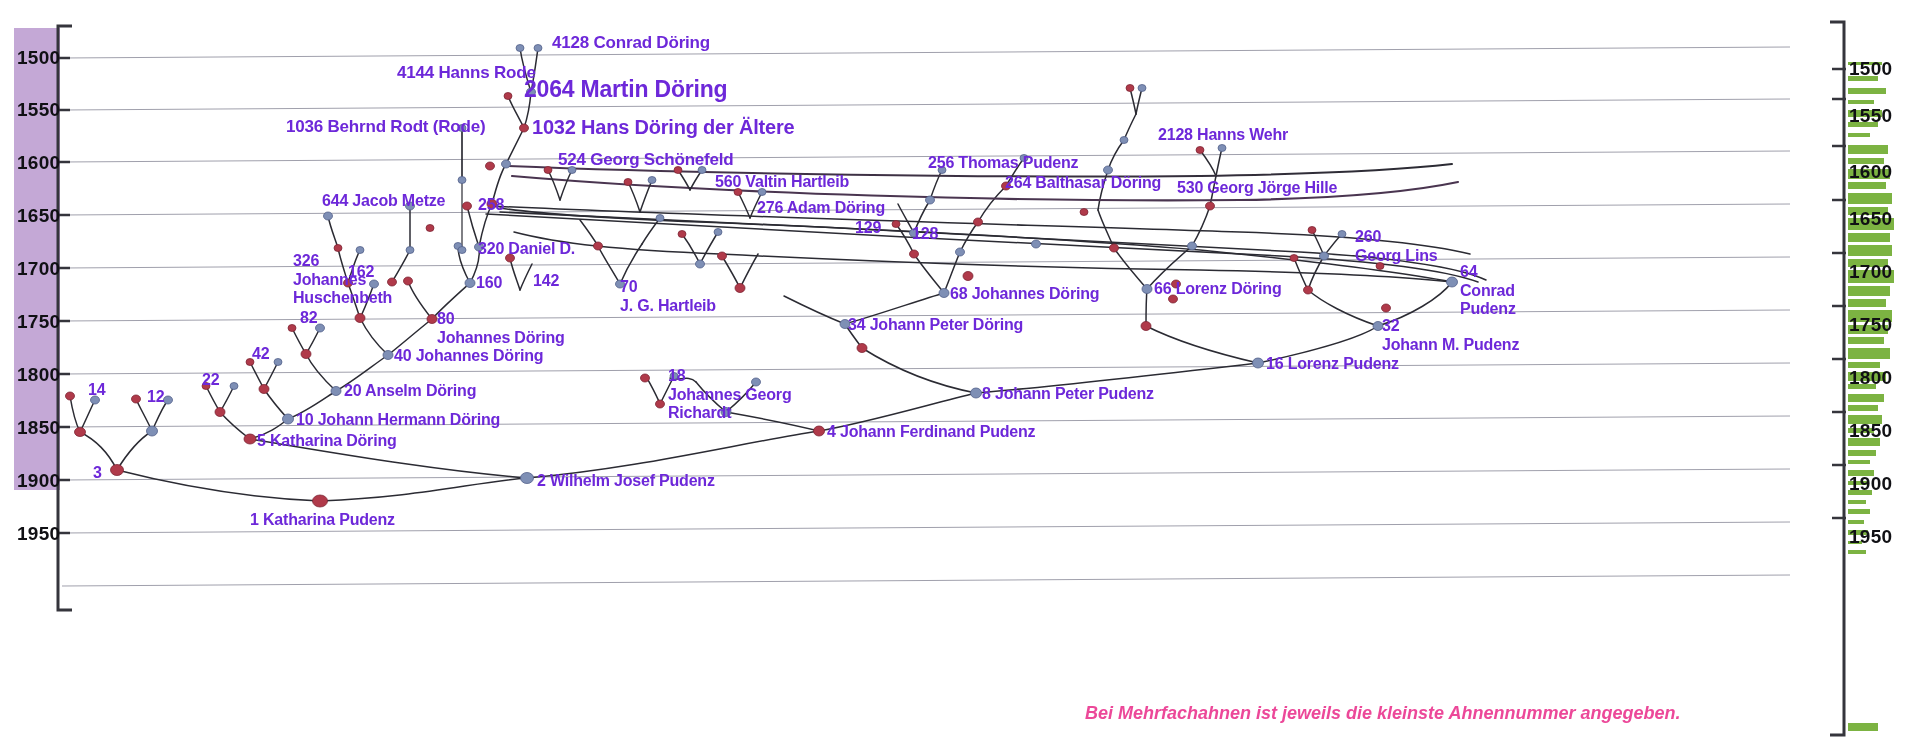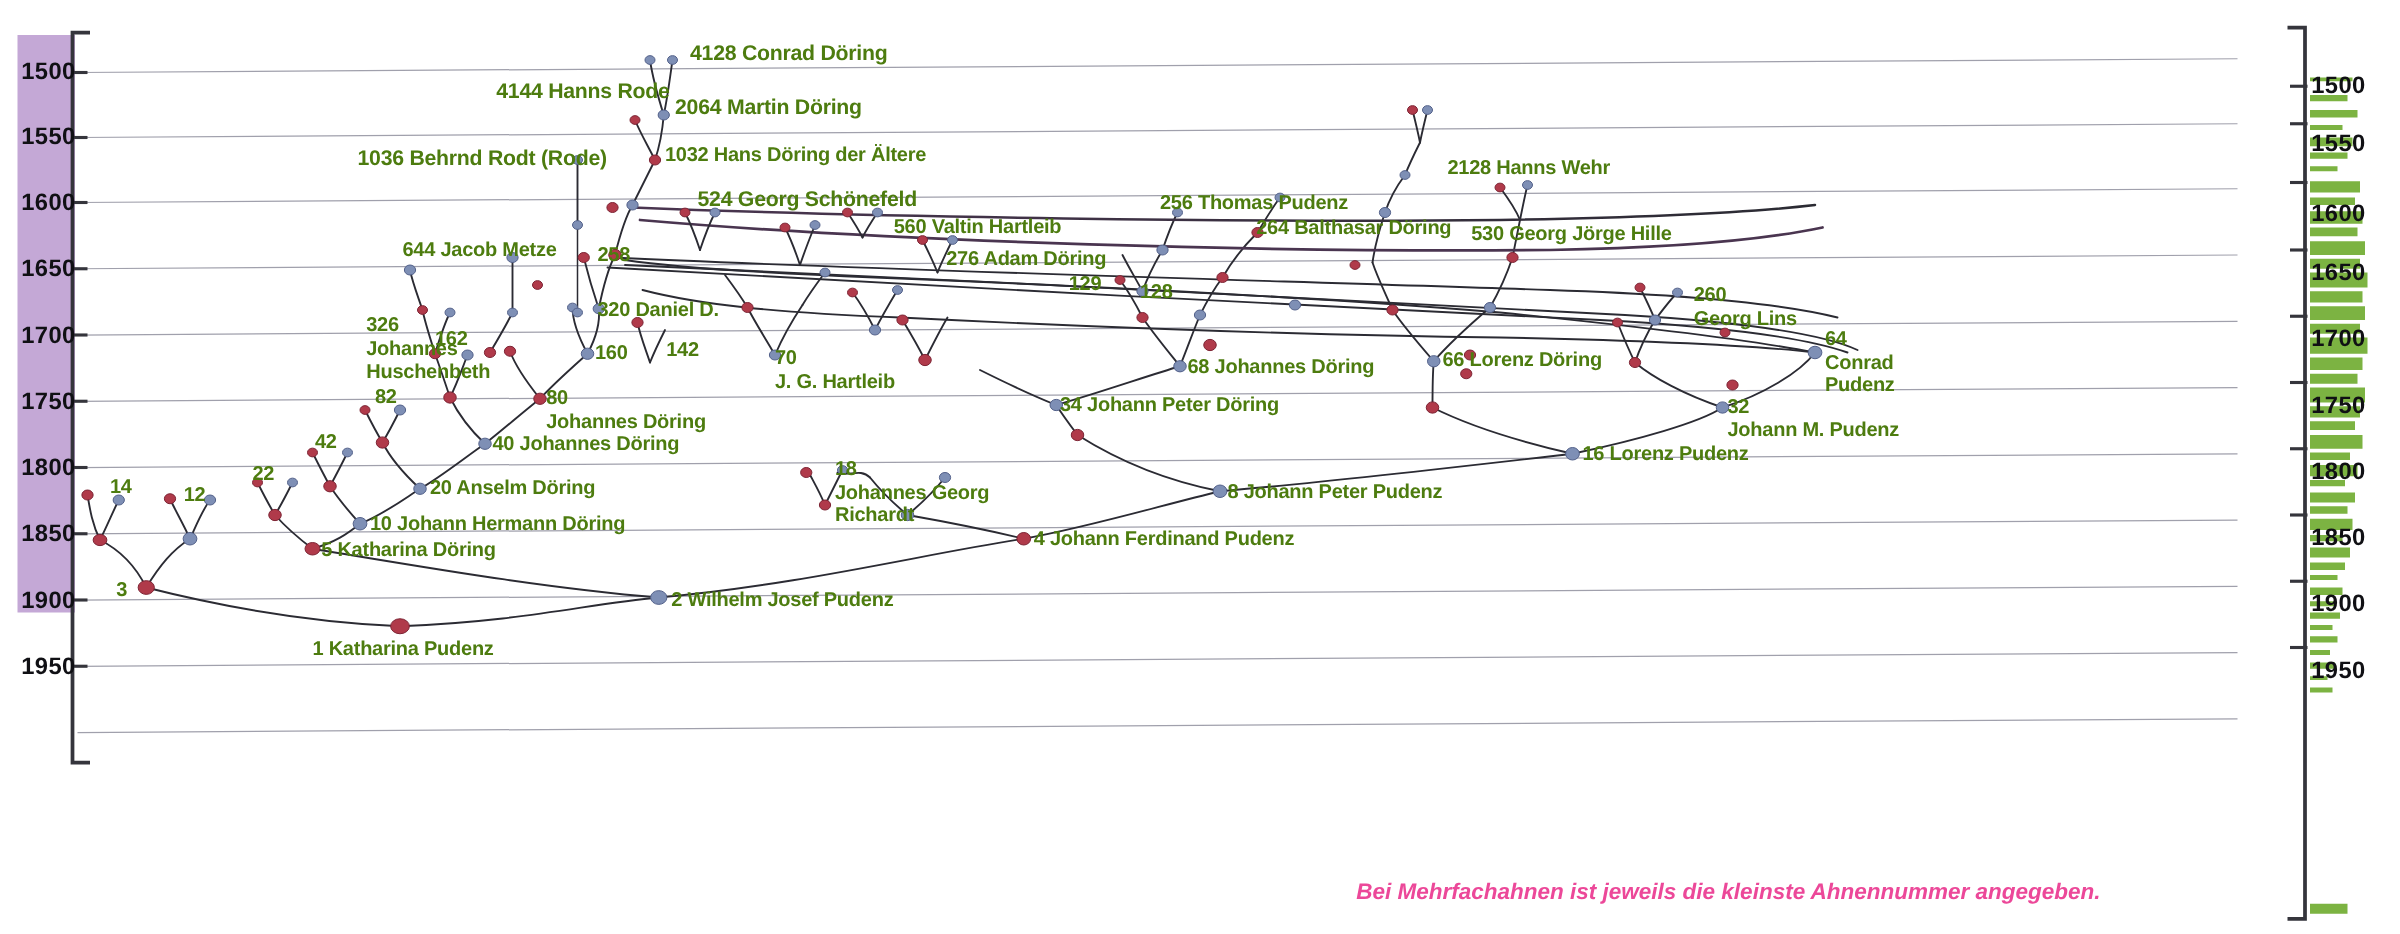--- a/index.html
+++ b/index.html
@@ -9,21 +9,21 @@
     font-family:"Liberation Sans",sans-serif;
     overflow:hidden;
     position:relative;
   }
   #stage{position:absolute;inset:0;width:1920px;height:747px;}
   svg{position:absolute;left:0;top:0;}
   .lbl{
     position:absolute;
     font-family:"Liberation Sans",sans-serif;
     font-weight:bold;
-    color:#4d7c0f;
+    color:#6d28d9;
     white-space:pre;
     line-height:1.16;
     letter-spacing:-0.2px;
   }
   .axlbl{
     position:absolute;
     font-family:"Liberation Sans",sans-serif;
     font-weight:bold;
     color:#101014;
     font-size:19px;
@@ -438,23 +438,23 @@
   <div class="axlbl" style="left:1849px;top:208px;">1650</div>
   <div class="axlbl" style="left:1849px;top:261px;">1700</div>
   <div class="axlbl" style="left:1849px;top:314px;">1750</div>
   <div class="axlbl" style="left:1849px;top:367px;">1800</div>
   <div class="axlbl" style="left:1849px;top:420px;">1850</div>
   <div class="axlbl" style="left:1849px;top:473px;">1900</div>
   <div class="axlbl" style="left:1849px;top:526px;">1950</div>
 
   <div class="lbl" style="left:552px;top:33px;font-size:17px;">4128 Conrad Döring</div>
   <div class="lbl" style="left:397px;top:63px;font-size:17px;">4144 Hanns Rode</div>
-  <div class="lbl" style="left:540px;top:76px;font-size:17px;">2064 Martin Döring</div>
+  <div class="lbl" style="left:524px;top:76px;font-size:23px;">2064 Martin Döring</div>
   <div class="lbl" style="left:286px;top:117px;font-size:17px;">1036 Behrnd Rodt (Rode)</div>
-  <div class="lbl" style="left:532px;top:116px;font-size:16px;">1032 Hans Döring der Ältere</div>
+  <div class="lbl" style="left:532px;top:116px;font-size:20px;">1032 Hans Döring der Ältere</div>
   <div class="lbl" style="left:1158px;top:126px;font-size:16px;">2128 Hanns Wehr</div>
   <div class="lbl" style="left:558px;top:150px;font-size:17px;">524 Georg Schönefeld</div>
   <div class="lbl" style="left:928px;top:154px;font-size:16px;text-align:center;">256 Thomas Pudenz</div>
   <div class="lbl" style="left:715px;top:173px;font-size:16px;">560 Valtin Hartleib</div>
   <div class="lbl" style="left:1005px;top:174px;font-size:16px;">264 Balthasar Döring</div>
   <div class="lbl" style="left:1177px;top:179px;font-size:16px;">530 Georg Jörge Hille</div>
   <div class="lbl" style="left:322px;top:192px;font-size:16px;">644 Jacob Metze</div>
   <div class="lbl" style="left:478px;top:196px;font-size:16px;">258</div>
   <div class="lbl" style="left:757px;top:199px;font-size:16px;">276 Adam Döring</div>
   <div class="lbl" style="left:293px;top:220px;font-size:16px;margin-top:32px;">326

